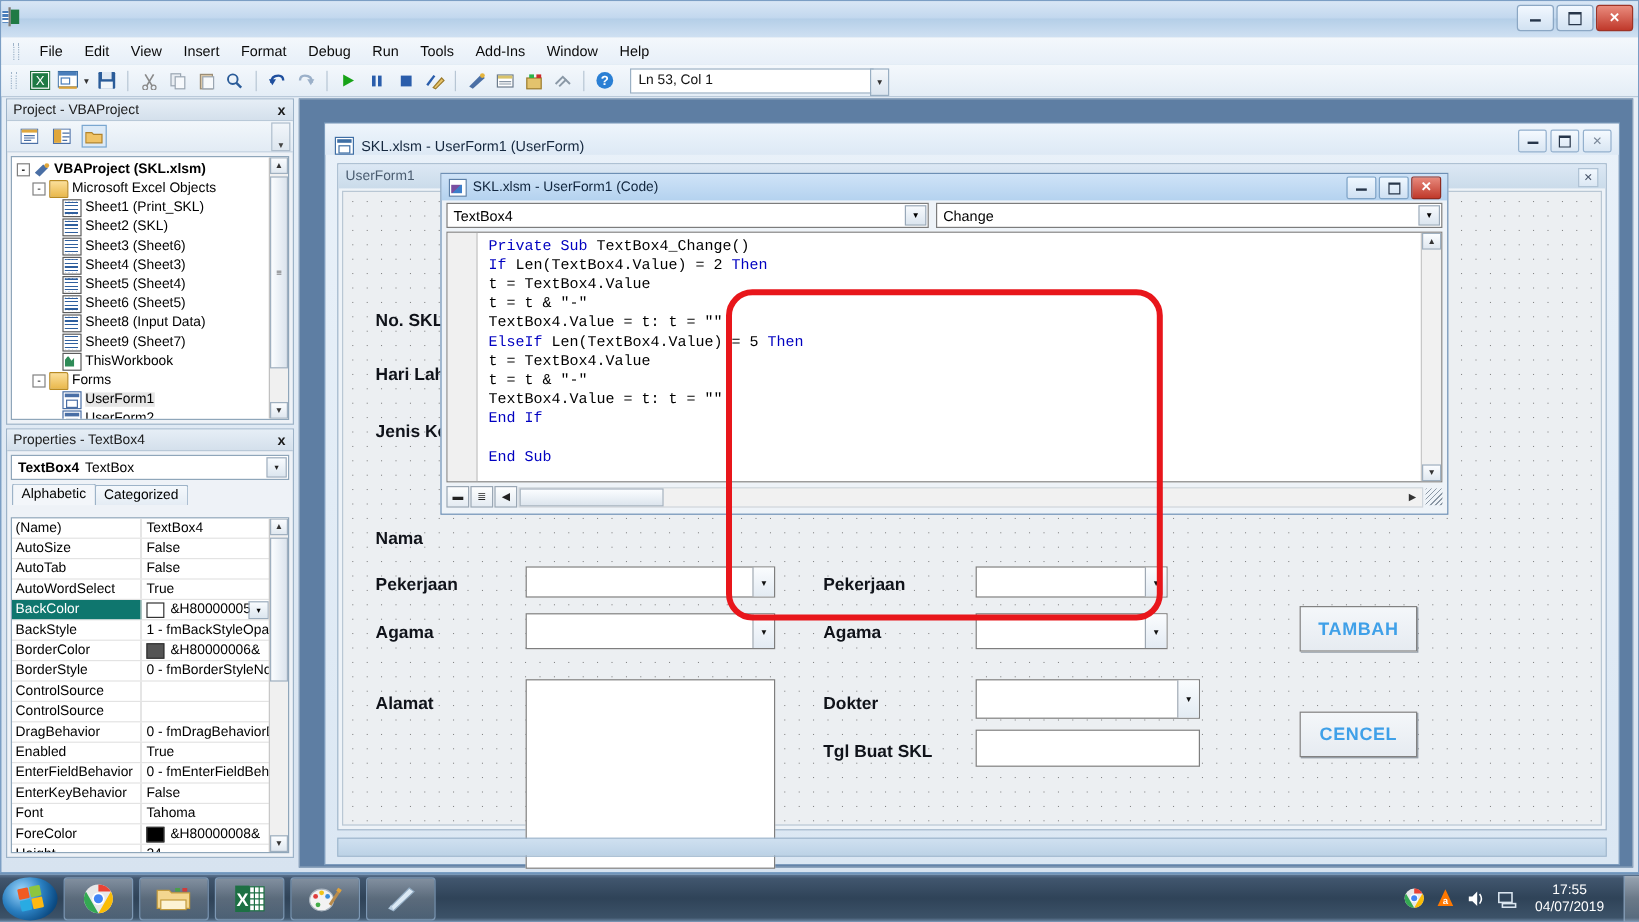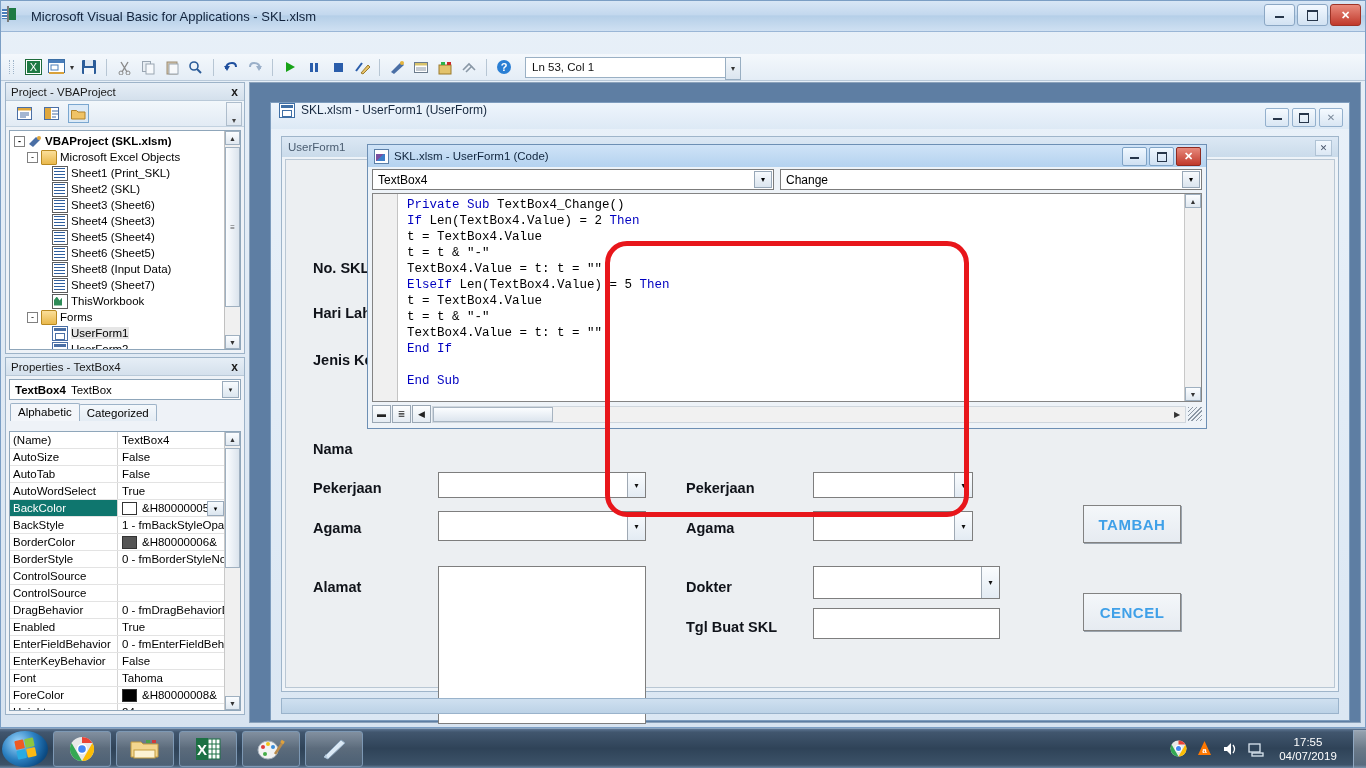--- a/index.html
+++ b/index.html
@@ -142,21 +142,21 @@
      background:linear-gradient(to bottom,#f8fbfe,#dce6ef);border:1px solid #9aabbc;
      display:flex;align-items:center;justify-content:center;font-size:7px;}
   .prop-sb{position:absolute;right:0;top:0;width:15px;bottom:0;background:#f0f0f0;border-left:1px solid #c8c8c8;}
   
   .mdi{position:absolute;left:248px;top:81px;right:4px;bottom:4px;background:#5e7ea3;
     border:1px solid #8ba2bb;box-sizing:border-box;}
   
   .uf-win{position:absolute;left:20px;top:19px;width:1080px;height:619px;
     background:linear-gradient(to bottom,#e9f1f9,#dbe7f3);
     border:1px solid #7d9cbd;box-sizing:border-box;}
-  .uf-title{height:26px;display:flex;align-items:flex-start;padding-left:8px;
+  .uf-title{height:26px;display:flex;align-items:flex-end;padding-left:8px;
     background:linear-gradient(to bottom,#eef5fc,#dde9f5);font-size:12px;color:#16283f;}
   .uf-title .ufico{width:14px;height:13px;margin-right:6px;background:#fff;border:1px solid #3f6fa5;position:relative;}
   .uf-title .ufico:after{content:"";position:absolute;left:1px;top:1px;right:1px;height:3px;background:#3f6fa5;}
   .uf-title .ufico:before{content:"";position:absolute;left:2px;top:6px;width:8px;height:5px;border:1px solid #3f6fa5;}
   .uf-winbtns{position:absolute;right:6px;top:5px;display:flex;gap:3px;}
   .uf-wb{width:22px;height:17px;border:1px solid #93b0cd;border-radius:2px;
     background:linear-gradient(to bottom,#f5faff,#d9e6f3);display:flex;align-items:center;justify-content:center;}
   .uf-body{position:absolute;left:10px;top:33px;right:10px;bottom:28px;
      background:#eef3f8;border:1px solid #9fb5ca;box-sizing:border-box;}
   .uf-inner-title{position:absolute;left:0;top:0;right:0;height:20px;
@@ -241,34 +241,47 @@
      background:linear-gradient(to bottom,rgba(255,255,255,0.45),rgba(255,255,255,0.12));
      border-left:1px solid #90a8c2;}
 </style>
 </head>
 <body>
 
 <div class="app">
 
   <div class="titlebar">
     <span class="tb-icon"><span class="xlicon"></span></span>
-    <span class="title">Microsoft Visual Basic for Applications - SKL.xlsm</span>
     <div class="winbtns">
       <div class="wb">
           <span class="g gl-min"></span>
         </div>
       <div class="wb">
           <span class="g gl-max"></span>
         </div>
       <div class="wb close">
           <span class="gl-close">✕</span>
         </div>
     </div>
   </div>
 
+  <div class="menubar">
+    <span class="grip"></span>
+    <span class="menu-item">File</span>
+    <span class="menu-item">Edit</span>
+    <span class="menu-item">View</span>
+    <span class="menu-item">Insert</span>
+    <span class="menu-item">Format</span>
+    <span class="menu-item">Debug</span>
+    <span class="menu-item">Run</span>
+    <span class="menu-item">Tools</span>
+    <span class="menu-item">Add-Ins</span>
+    <span class="menu-item">Window</span>
+    <span class="menu-item">Help</span>
+  </div>
 
   <div class="toolbar">
     <span class="grip" style="width:3px;height:14px;border-left:1px dotted #9fb4c9;border-right:1px dotted #9fb4c9;margin-right:6px;"></span>
     <div class="tbtn">
       <svg width="17" height="16">
           <rect x="0.5" y="0.5" width="16" height="15" fill="#fff" stroke="#1e6b3a"></rect>
           <rect x="2" y="2" width="13" height="12" fill="#1f7a44"></rect>
           <text x="8.5" y="12" font-size="11" fill="#fff" text-anchor="middle" font-family="Liberation Sans">X</text>
         </svg>
     </div>

